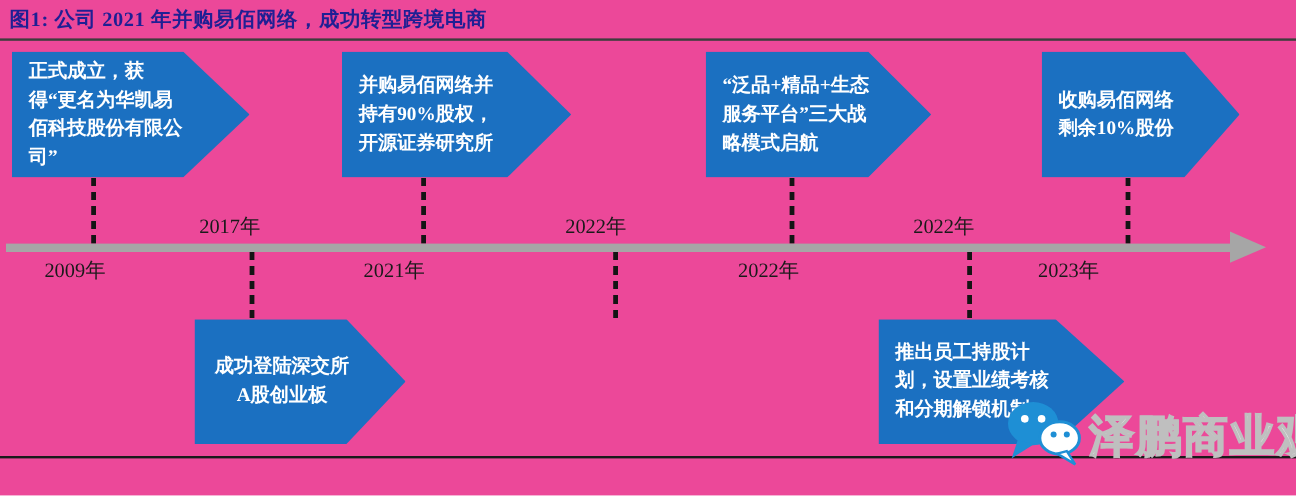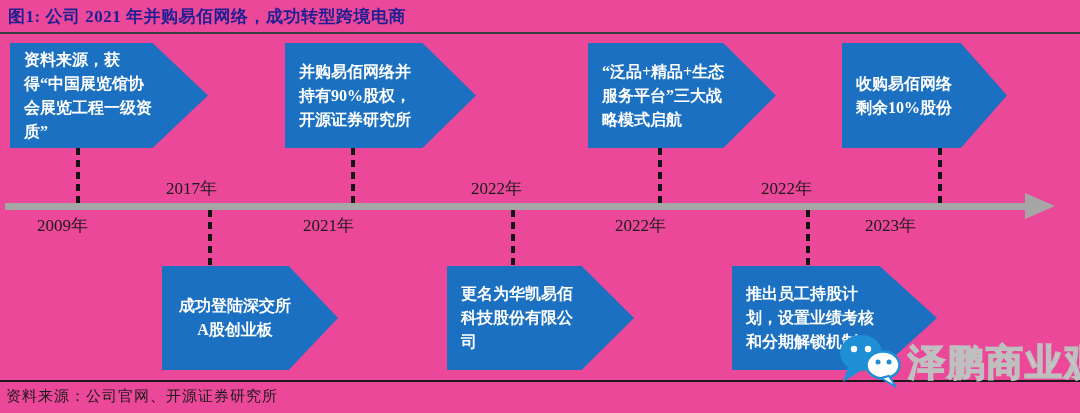--- a/index.html
+++ b/index.html
@@ -53,37 +53,34 @@
 </style>
 </head>
 <body>
 
 <div id="figure">
 
   <div class="fig-title">图1: 公司 2021 年并购易佰网络，成功转型跨境电商</div>
   <div class="title-rule"></div>
 
   <div class="event-box box-top" style="left:10px;width:198px;">
-    <span>资料来源，获得“中国展览馆协会展览工程一级资质”</span>
+    <span>正式成立，获得“更名为华凯易佰科技股份有限公司”</span>
   </div>
   <div class="event-box box-top" style="left:285px;width:191px;">
     <span>并购易佰网络并持有90%股权，开源证券研究所</span>
   </div>
   <div class="event-box box-top" style="left:588px;width:188px;justify-content:center;">
     <span>“泛品+精品+生态服务平台”三大战略模式启航</span>
   </div>
-  <div class="event-box box-top" style="left:842px;width:165px;padding-right:42px;">
+  <div class="event-box box-top" style="left:868px;width:165px;padding-right:42px;">
     <span>收购易佰网络剩余10%股份</span>
   </div>
 
   <div class="event-box box-bottom" style="left:162px;width:176px;padding-right:44px;text-align:center;">
     <span>成功登陆深交所A股创业板</span>
-  </div>
-  <div class="event-box box-bottom" style="left:447px;width:187px;">
-    <span>更名为华凯易佰科技股份有限公司</span>
   </div>
   <div class="event-box box-bottom" style="left:732px;width:205px;">
     <span>推出员工持股计划，设置业绩考核和分期解锁机制</span>
   </div>
 
   <div class="dash dash-top" style="left:76px;"></div>
   <div class="dash dash-top" style="left:351px;"></div>
   <div class="dash dash-top" style="left:658px;"></div>
   <div class="dash dash-top" style="left:938px;"></div>
   <div class="dash dash-bottom" style="left:208px;"></div>
@@ -111,15 +108,14 @@
         <ellipse cx="45" cy="33" rx="16.5" ry="13.5" fill="#ffffff" stroke="#1E8FD5" stroke-width="2.5"></ellipse>
         <polygon points="51,44 58,55 43,46" fill="#ffffff" stroke="#1E8FD5" stroke-width="2"></polygon>
         <circle cx="40" cy="30" r="2.5" fill="#1E8FD5"></circle>
         <circle cx="51" cy="30" r="2.5" fill="#1E8FD5"></circle>
       </svg>
     </span>
     <span class="wm-text">泽鹏商业观察</span>
   </div>
 
   <div class="bottom-rule"></div>
-  <div class="source-note">资料来源：公司官网、开源证券研究所</div>
 
 </div>
 
 </body></html>

